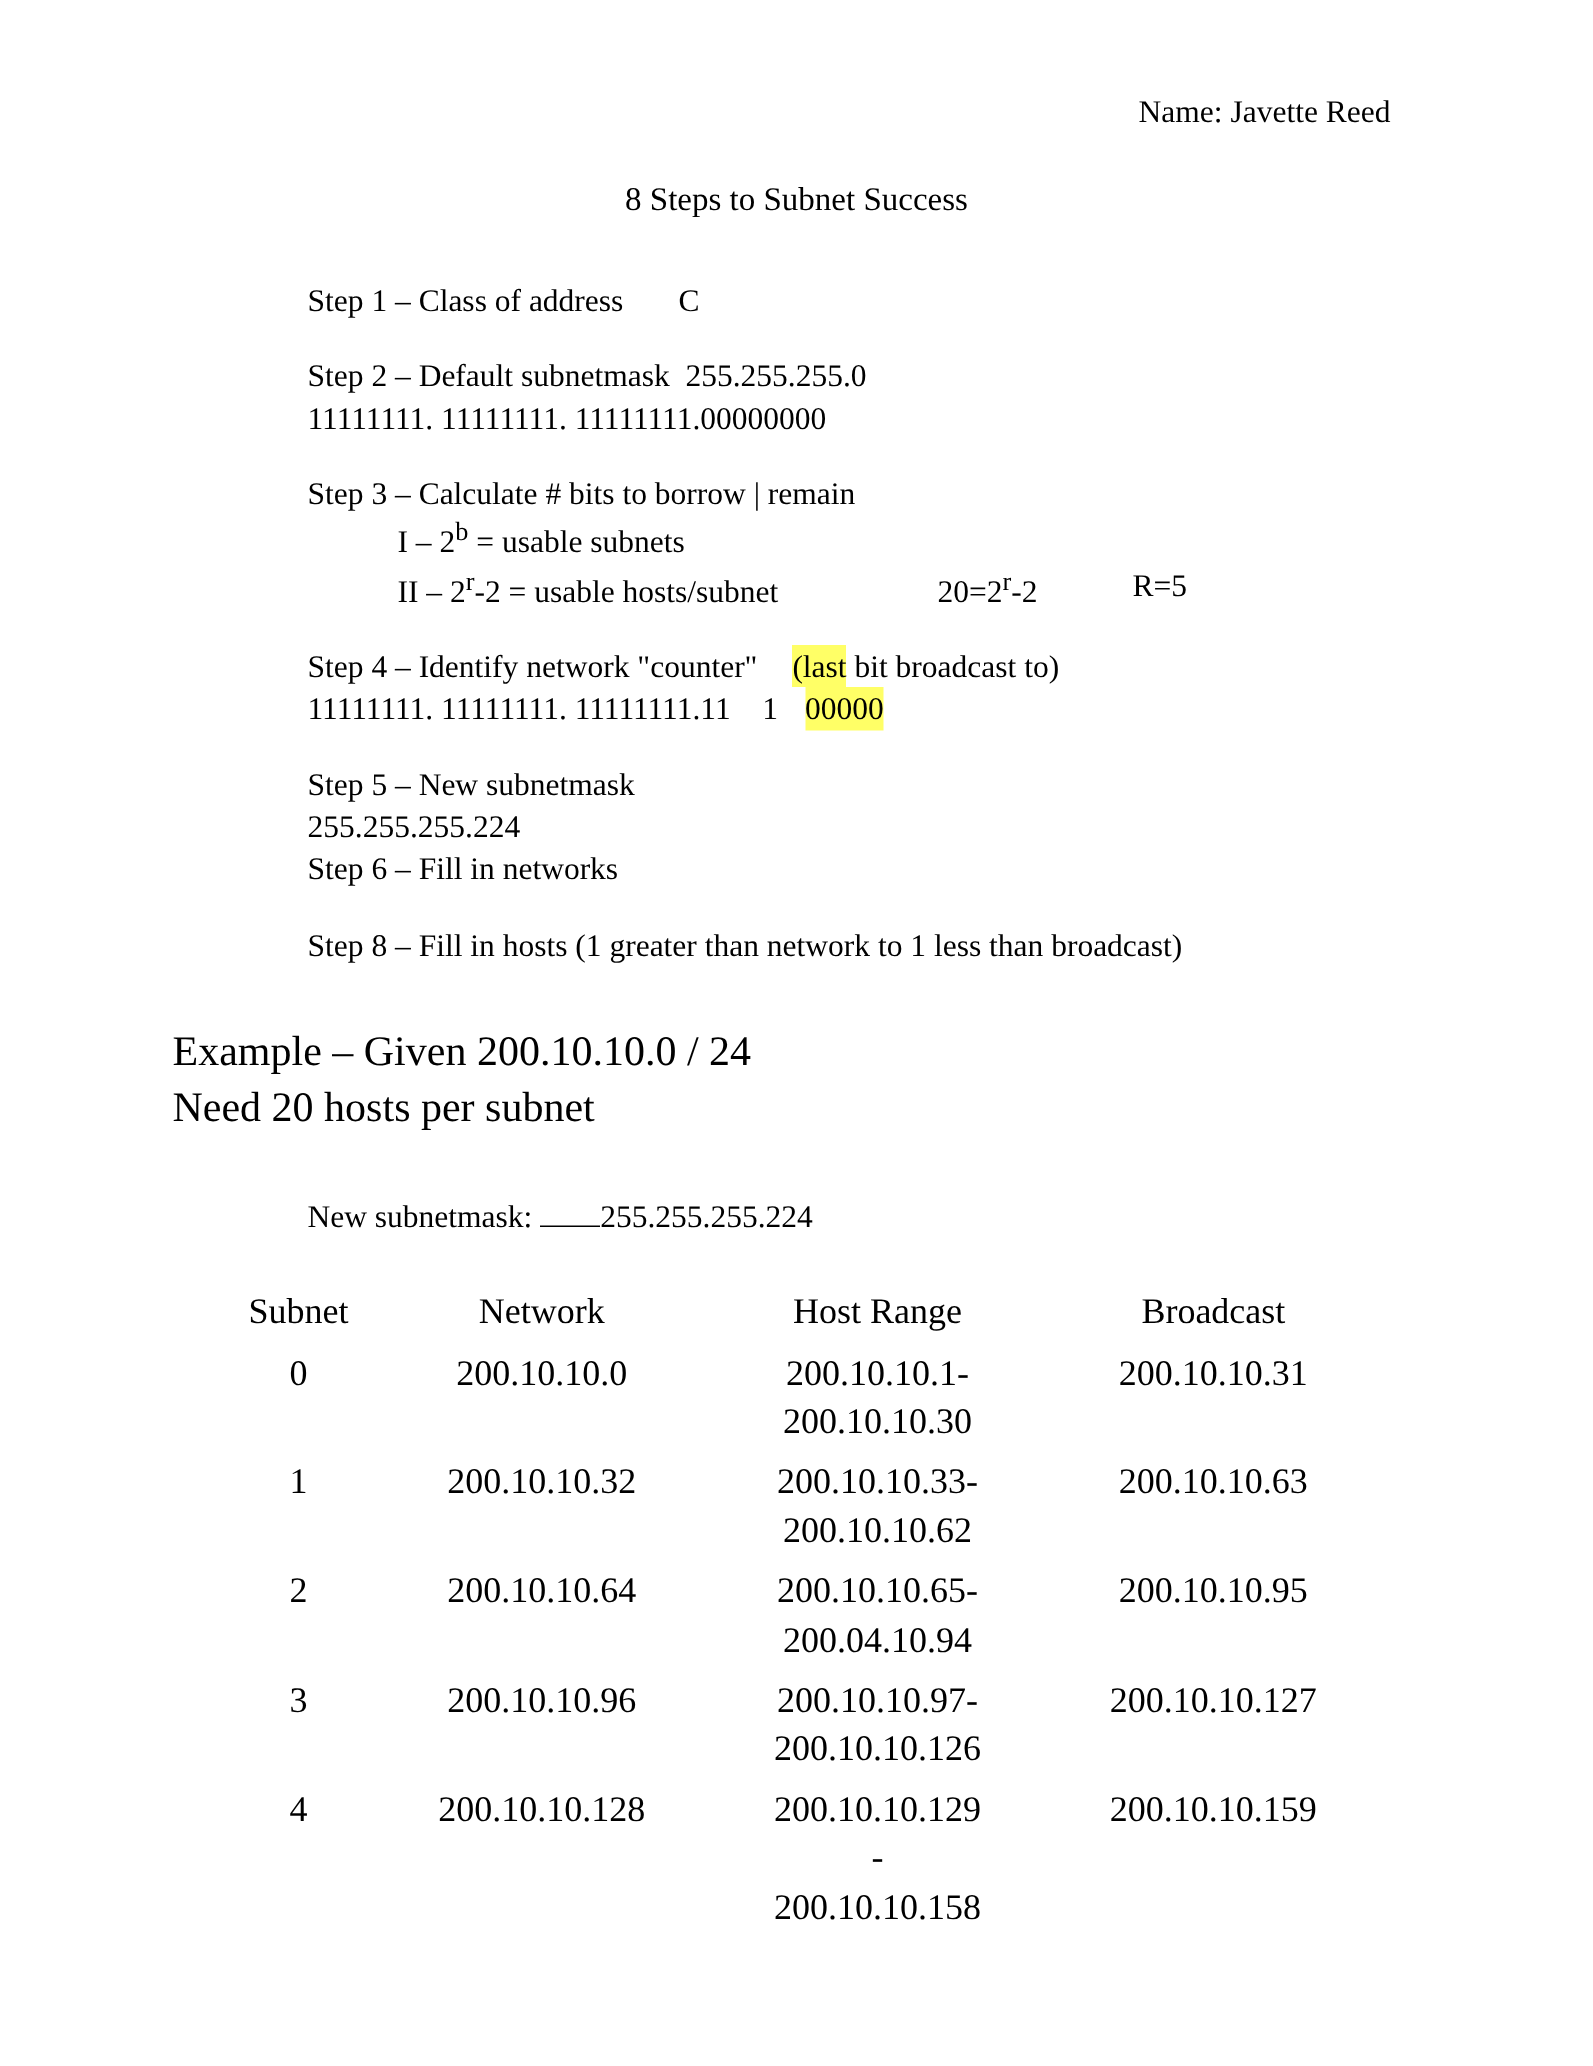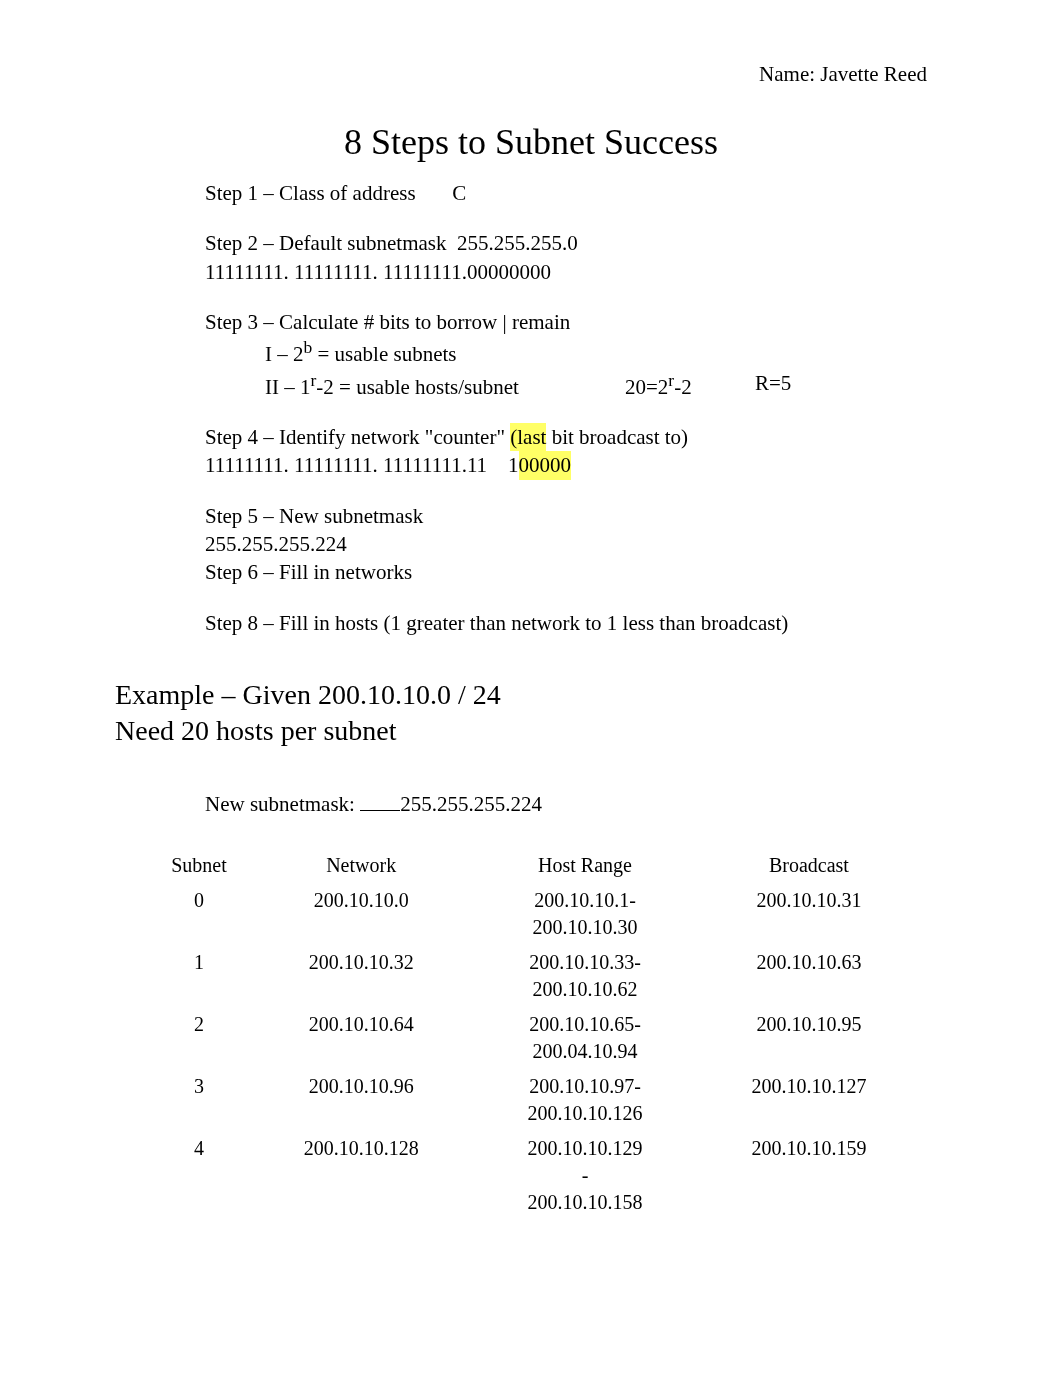--- a/index.html
+++ b/index.html
@@ -18,22 +18,22 @@
       line-height: 1.35;
     }
     .name-line {
       text-align: right;
       font-size: 21px;
       margin-bottom: 30px;
       padding-right: 20px;
     }
     .title {
       text-align: center;
-      font-size: 36px;
-      margin-bottom: 12px;
+      font-size: 22px;
+      margin-bottom: 38px;
     }
     .steps {
       padding-left: 90px;
       padding-right: 40px;
     }
     .step-block {
       margin-bottom: 22px;
     }
     .step-line {
       display: block;
@@ -49,20 +49,21 @@
     }
     .step3-mid {
       flex: 0 0 130px;
     }
     .step3-r {
       flex: 0 0 80px;
     }
     .highlight {
       background: #ffff66;
       display: inline-block;
+      margin-left: 18px;
     }
     .example-title {
       font-size: 28px;
       margin-top: 40px;
       line-height: 1.3;
     }
     .new-mask {
       margin-top: 40px;
       padding-left: 90px;
       font-size: 21px;
@@ -72,21 +73,21 @@
       display: inline-block;
       width: 40px;
     }
     .table-wrap {
       margin-top: 30px;
       padding: 0 30px;
     }
     table {
       width: 100%;
       border-collapse: collapse;
-      font-size: 20px;
+      font-size: 24px;
     }
     th {
       font-weight: normal;
       text-align: center;
       padding: 4px 8px;
     }
     td {
       text-align: center;
       vertical-align: top;
       padding: 4px 8px;
@@ -122,21 +123,21 @@
   </div>
 
   <div class="step-block">
     <span class="step-line">Step 3 – Calculate # bits to borrow | remain</span>
     <span class="step-line indent">
       <span>I – 2</span><sup>b</sup><span> = usable subnets</span>
     </span>
     <span class="step-line step3-values">
       <span class="step3-left">
         <span class="indent">
-          <span>II – 1</span><sup>r</sup><span>-2 = usable hosts/subnet</span>
+          <span>II – 2</span><sup>r</sup><span>-2 = usable hosts/subnet</span>
         </span>
       </span>
       <span class="step3-mid">
         <span>20=2</span><sup>r</sup><span>-2</span>
       </span>
       <span class="step3-r">R=5</span>
     </span>
   </div>
 
   <div class="step-block">

